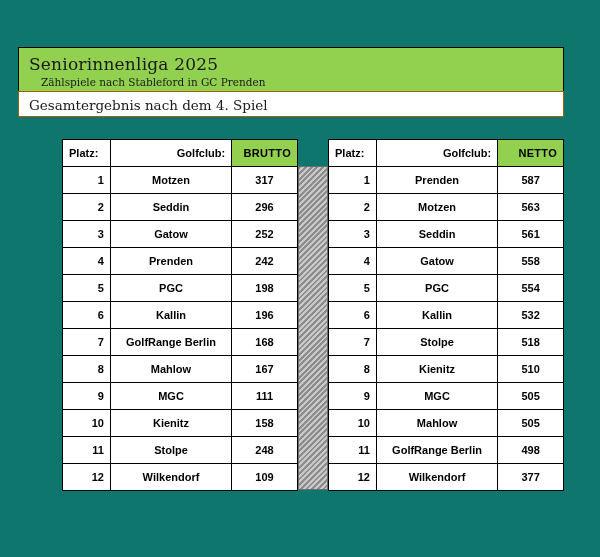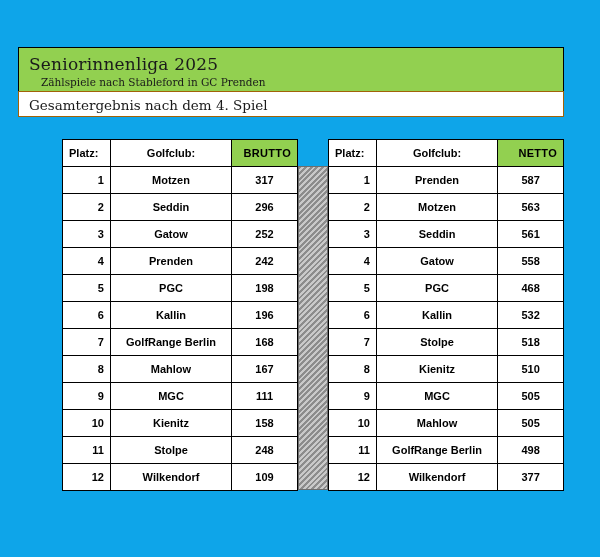--- a/index.html
+++ b/index.html
@@ -10,21 +10,21 @@
   body {
     width: 600px;
     height: 557px;
     font-family: "Liberation Sans", sans-serif;
     overflow: hidden;
   }
   .page {
     position: relative;
     width: 600px;
     height: 557px;
-    background: #0ea5e9;
+    background: #0f766e;
   }
   .sheet {
     position: absolute;
     left: 18px;
     top: 47px;
     width: 546px;
   }
 
   
   .title-block {
@@ -90,21 +90,21 @@
   }
   .col-platz { width: 48px; text-align: right; }
   .col-club  { width: 122px; text-align: center; }
   .col-score { width: 66px; text-align: center; }
 
   thead td {
     font-size: 11px;
     font-weight: bold;
   }
   .hdr-platz { text-align: left; }
-  .hdr-club  { text-align: center; }
+  .hdr-club  { text-align: right; }
   .hdr-score {
     background: #92d050;
     text-align: right;
     letter-spacing: 0.3px;
   }
 
   
   .divider {
     width: 30px;
     align-self: stretch;
@@ -243,21 +243,21 @@
             <td class="col-score">561</td>
           </tr>
           <tr>
             <td class="col-platz">4</td>
             <td class="col-club">Gatow</td>
             <td class="col-score">558</td>
           </tr>
           <tr>
             <td class="col-platz">5</td>
             <td class="col-club">PGC</td>
-            <td class="col-score">468</td>
+            <td class="col-score">554</td>
           </tr>
           <tr>
             <td class="col-platz">6</td>
             <td class="col-club">Kallin</td>
             <td class="col-score">532</td>
           </tr>
           <tr>
             <td class="col-platz">7</td>
             <td class="col-club">Stolpe</td>
             <td class="col-score">518</td>

